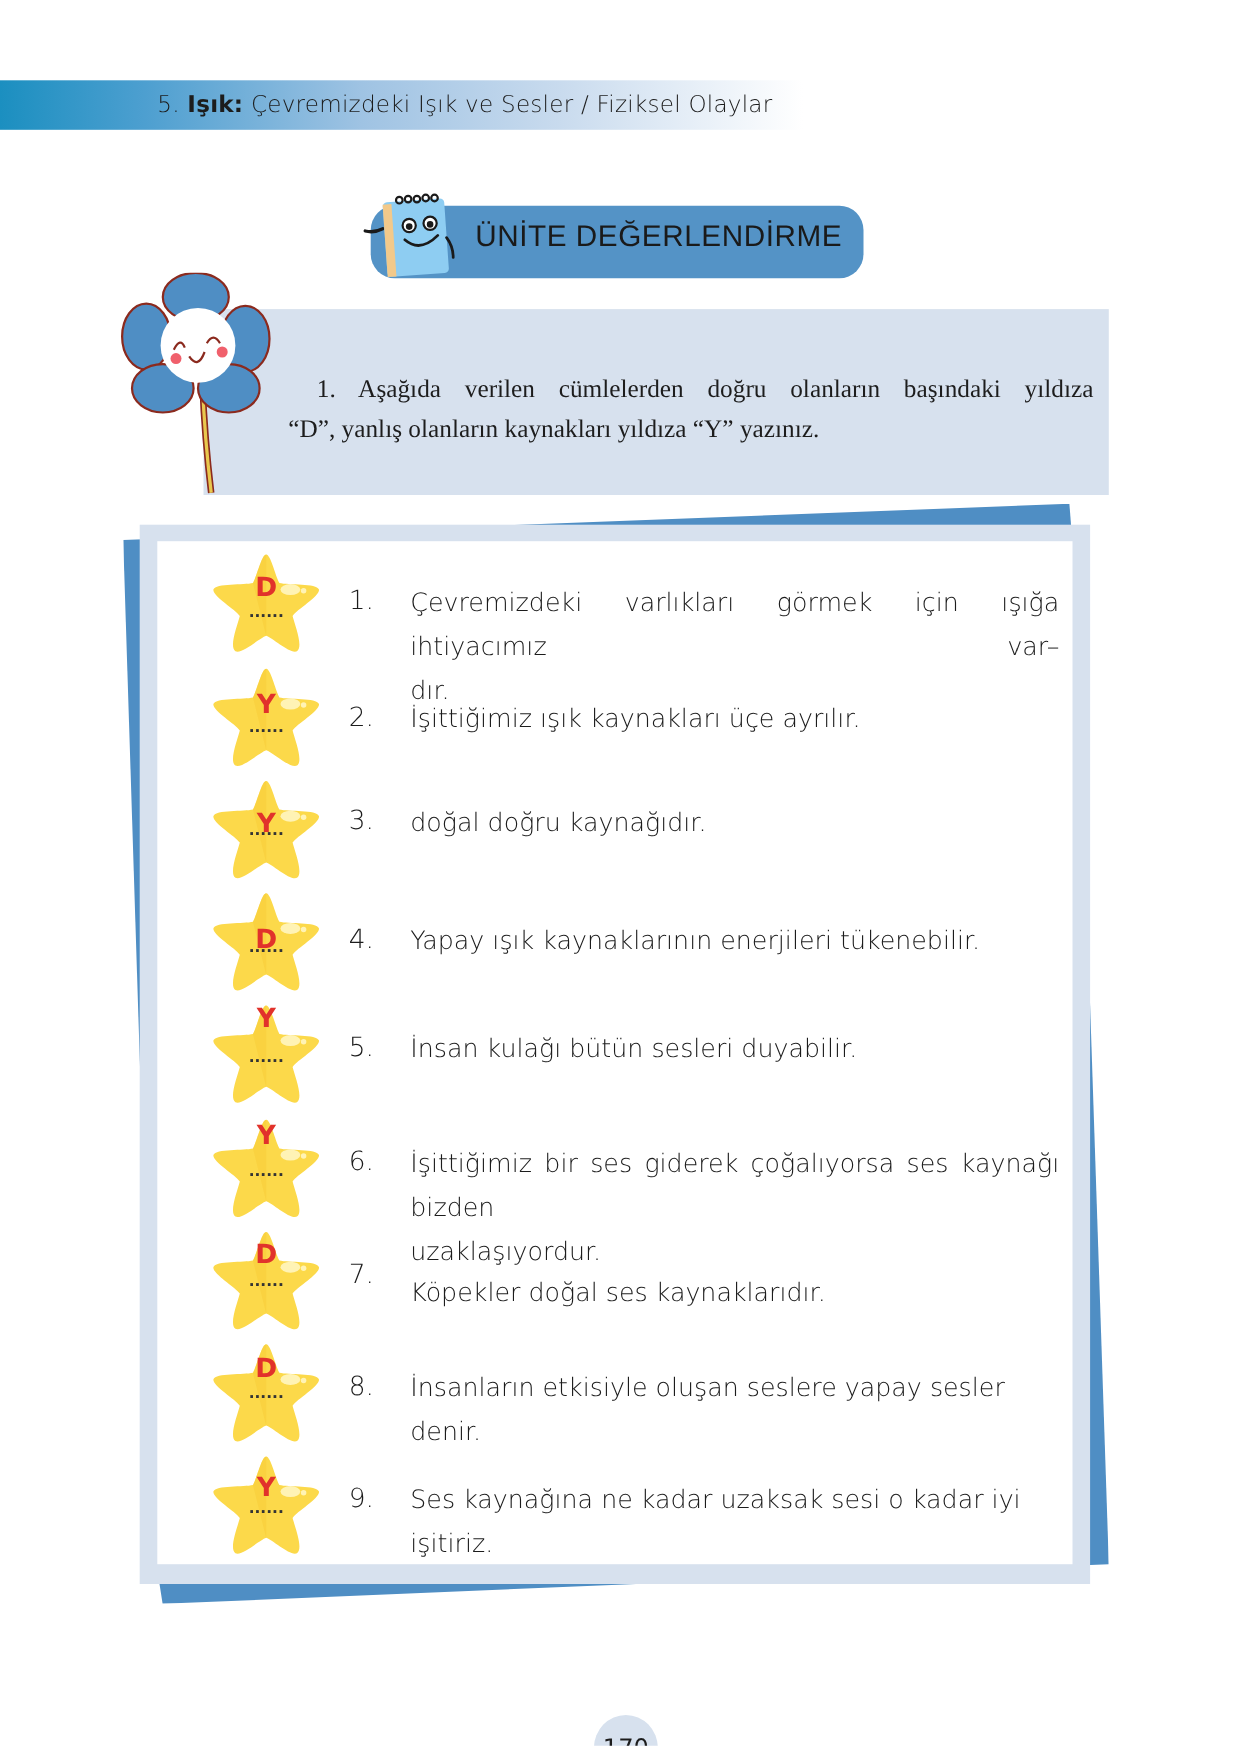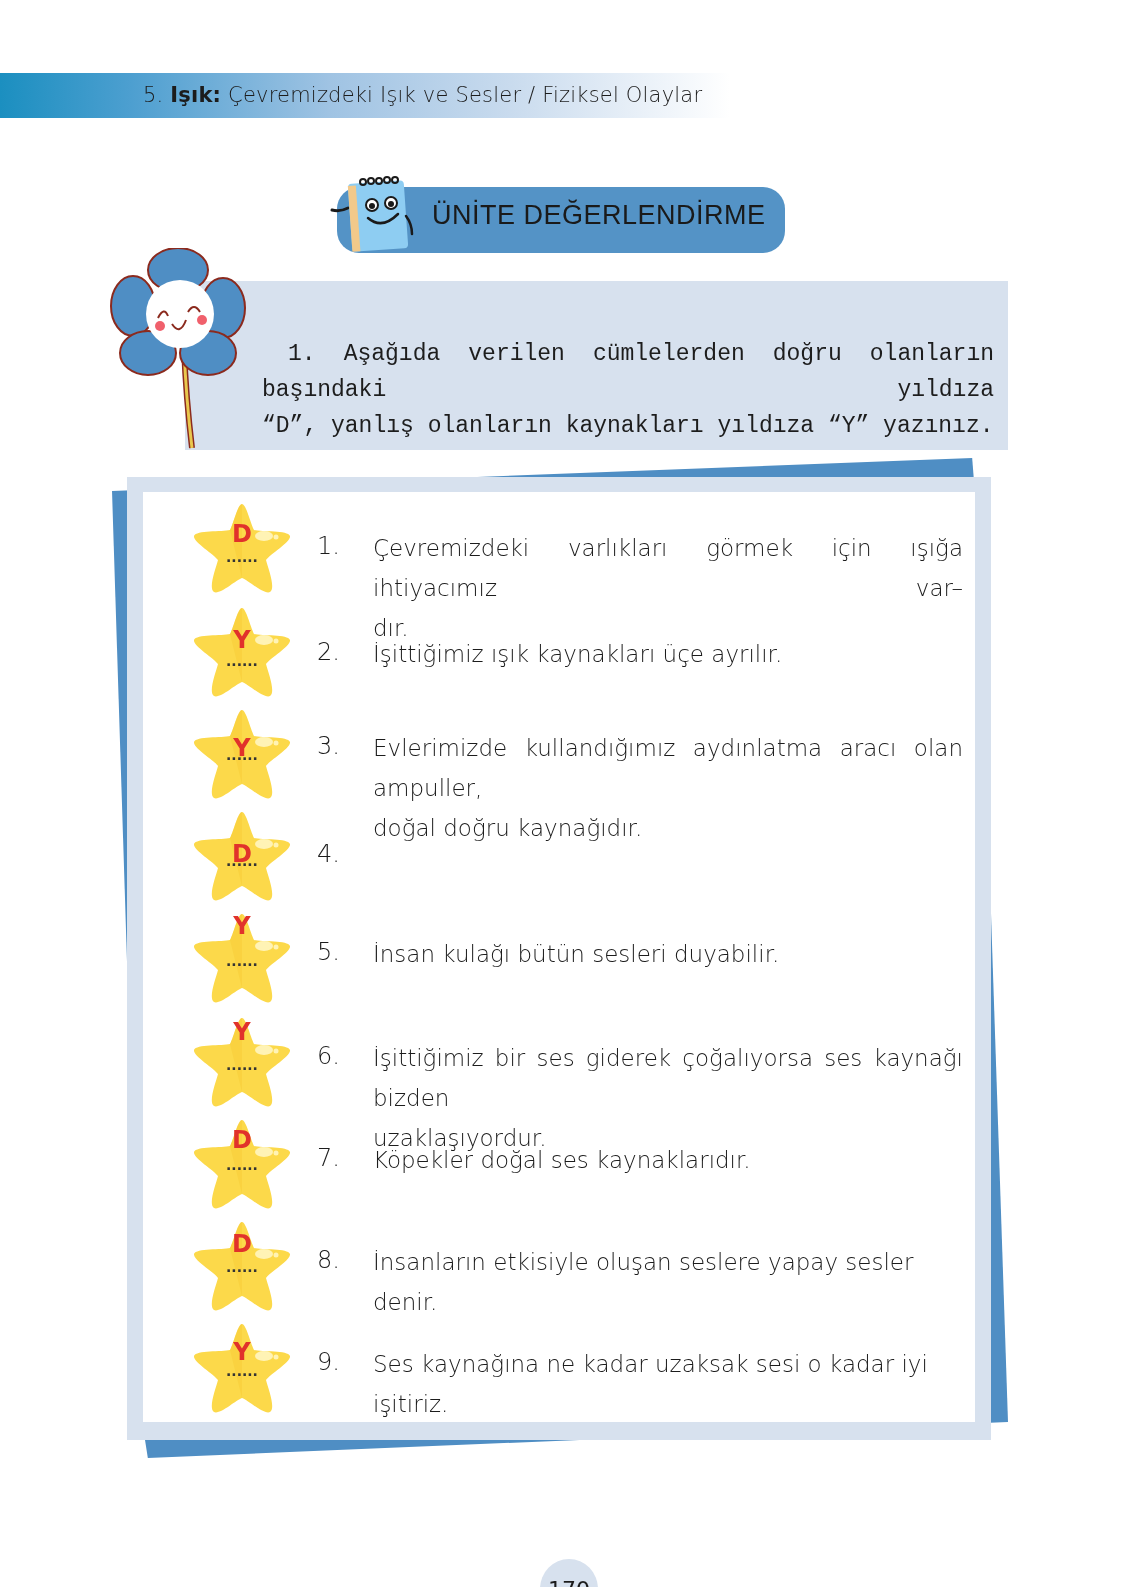--- a/index.html
+++ b/index.html
@@ -29,21 +29,21 @@
     .mascot { position: absolute; left: 330px; top: 172px; width: 86px; height: 84px; }
 
     
     .instr-box {
       position: absolute; left: 185px; top: 281px; width: 823px; height: 169px;
       background: #d7e1ee;
     }
     .instr-text {
       position: absolute; left: 262px; top: 336px; width: 732px; font-size: 23px; line-height: 36px;
       color: #1d1d1d; text-align: justify; text-align-last: left;
-      font-family: Liberation Mono, monospace; font-weight: 300;
+      font-family: Liberation Serif, serif; font-weight: 300;
     }
     .instr-line1 { text-indent: 26px; display: block; text-align: justify; text-align-last: justify; }
     .flower { position: absolute; left: 108px; top: 248px; width: 140px; height: 205px; }
 
     
     .card-back {
       position: absolute; left: 112px; top: 458px; width: 896px; height: 1000px;
       background: #4f8ec4;
       clip-path: polygon(0% 3.3%, 96% 0%, 96.7% 8%, 100% 96.4%, 4% 100%, 3.3% 96%);
     }
@@ -187,37 +187,39 @@
           <path d="M52 4 C56 4 60 22 64 30 C72 32 98 30 100 36 C101 42 80 54 76 60 C78 68 86 88 80 92 C74 95 58 80 52 78 C46 80 30 95 24 92 C18 88 26 68 28 60 C24 54 3 42 4 36 C6 30 32 32 40 30 C44 22 48 4 52 4Z" fill="#fcd94a"></path>
           <path d="M52 4 C48 4 44 22 40 30 L52 78 Z" fill="#f7cb35" opacity="0.5"></path>
           <ellipse cx="74" cy="36" rx="9" ry="5" fill="#fff3b5"></ellipse>
           <circle cx="86" cy="37" r="2.5" fill="#fff3b5"></circle>
         </svg>
     </div>
     <div class="answer" style="left:222px;top:28px">Y</div>
     <div class="dots" style="left:222px;top:44px">......</div>
     <div class="num" style="top:26px">3.</div>
     <div class="stmt" style="top:22px">
-      <span class="justify1">Evlerimizde kullandığımız aydınlatma aracı olan ampuller,</span>
       <span>doğal doğru kaynağıdır.</span>
     </div>
   </div>
 
   <div class="item" style="top:808px">
     <div class="star" style="top:0px">
       <svg viewBox="0 0 104 96">
           <path d="M52 4 C56 4 60 22 64 30 C72 32 98 30 100 36 C101 42 80 54 76 60 C78 68 86 88 80 92 C74 95 58 80 52 78 C46 80 30 95 24 92 C18 88 26 68 28 60 C24 54 3 42 4 36 C6 30 32 32 40 30 C44 22 48 4 52 4Z" fill="#fcd94a"></path>
           <path d="M52 4 C48 4 44 22 40 30 L52 78 Z" fill="#f7cb35" opacity="0.5"></path>
           <ellipse cx="74" cy="36" rx="9" ry="5" fill="#fff3b5"></ellipse>
           <circle cx="86" cy="37" r="2.5" fill="#fff3b5"></circle>
         </svg>
     </div>
     <div class="answer" style="left:222px;top:32px">D</div>
     <div class="dots" style="left:222px;top:48px">......</div>
     <div class="num" style="top:32px">4.</div>
+    <div class="stmt" style="top:28px">
+      <span>Yapay ışık kaynaklarının enerjileri tükenebilir.</span>
+    </div>
   </div>
 
   <div class="item" style="top:910px">
     <div class="star" style="top:0px">
       <svg viewBox="0 0 104 96">
           <path d="M52 4 C56 4 60 22 64 30 C72 32 98 30 100 36 C101 42 80 54 76 60 C78 68 86 88 80 92 C74 95 58 80 52 78 C46 80 30 95 24 92 C18 88 26 68 28 60 C24 54 3 42 4 36 C6 30 32 32 40 30 C44 22 48 4 52 4Z" fill="#fcd94a"></path>
           <path d="M52 4 C48 4 44 22 40 30 L52 78 Z" fill="#f7cb35" opacity="0.5"></path>
           <ellipse cx="74" cy="36" rx="9" ry="5" fill="#fff3b5"></ellipse>
           <circle cx="86" cy="37" r="2.5" fill="#fff3b5"></circle>
         </svg>
@@ -253,21 +255,21 @@
       <svg viewBox="0 0 104 96">
           <path d="M52 4 C56 4 60 22 64 30 C72 32 98 30 100 36 C101 42 80 54 76 60 C78 68 86 88 80 92 C74 95 58 80 52 78 C46 80 30 95 24 92 C18 88 26 68 28 60 C24 54 3 42 4 36 C6 30 32 32 40 30 C44 22 48 4 52 4Z" fill="#fcd94a"></path>
           <path d="M52 4 C48 4 44 22 40 30 L52 78 Z" fill="#f7cb35" opacity="0.5"></path>
           <ellipse cx="74" cy="36" rx="9" ry="5" fill="#fff3b5"></ellipse>
           <circle cx="86" cy="37" r="2.5" fill="#fff3b5"></circle>
         </svg>
     </div>
     <div class="answer" style="left:222px;top:10px">D</div>
     <div class="dots" style="left:222px;top:44px">......</div>
     <div class="num" style="top:28px">7.</div>
-    <div class="stmt" style="top:24px">
+    <div class="stmt" style="top:40px">
       <span>Köpekler doğal ses kaynaklarıdır.</span>
     </div>
   </div>
 
   <div class="item" style="top:1218px">
     <div class="star" style="top:0px">
       <svg viewBox="0 0 104 96">
           <path d="M52 4 C56 4 60 22 64 30 C72 32 98 30 100 36 C101 42 80 54 76 60 C78 68 86 88 80 92 C74 95 58 80 52 78 C46 80 30 95 24 92 C18 88 26 68 28 60 C24 54 3 42 4 36 C6 30 32 32 40 30 C44 22 48 4 52 4Z" fill="#fcd94a"></path>
           <path d="M52 4 C48 4 44 22 40 30 L52 78 Z" fill="#f7cb35" opacity="0.5"></path>
           <ellipse cx="74" cy="36" rx="9" ry="5" fill="#fff3b5"></ellipse>

